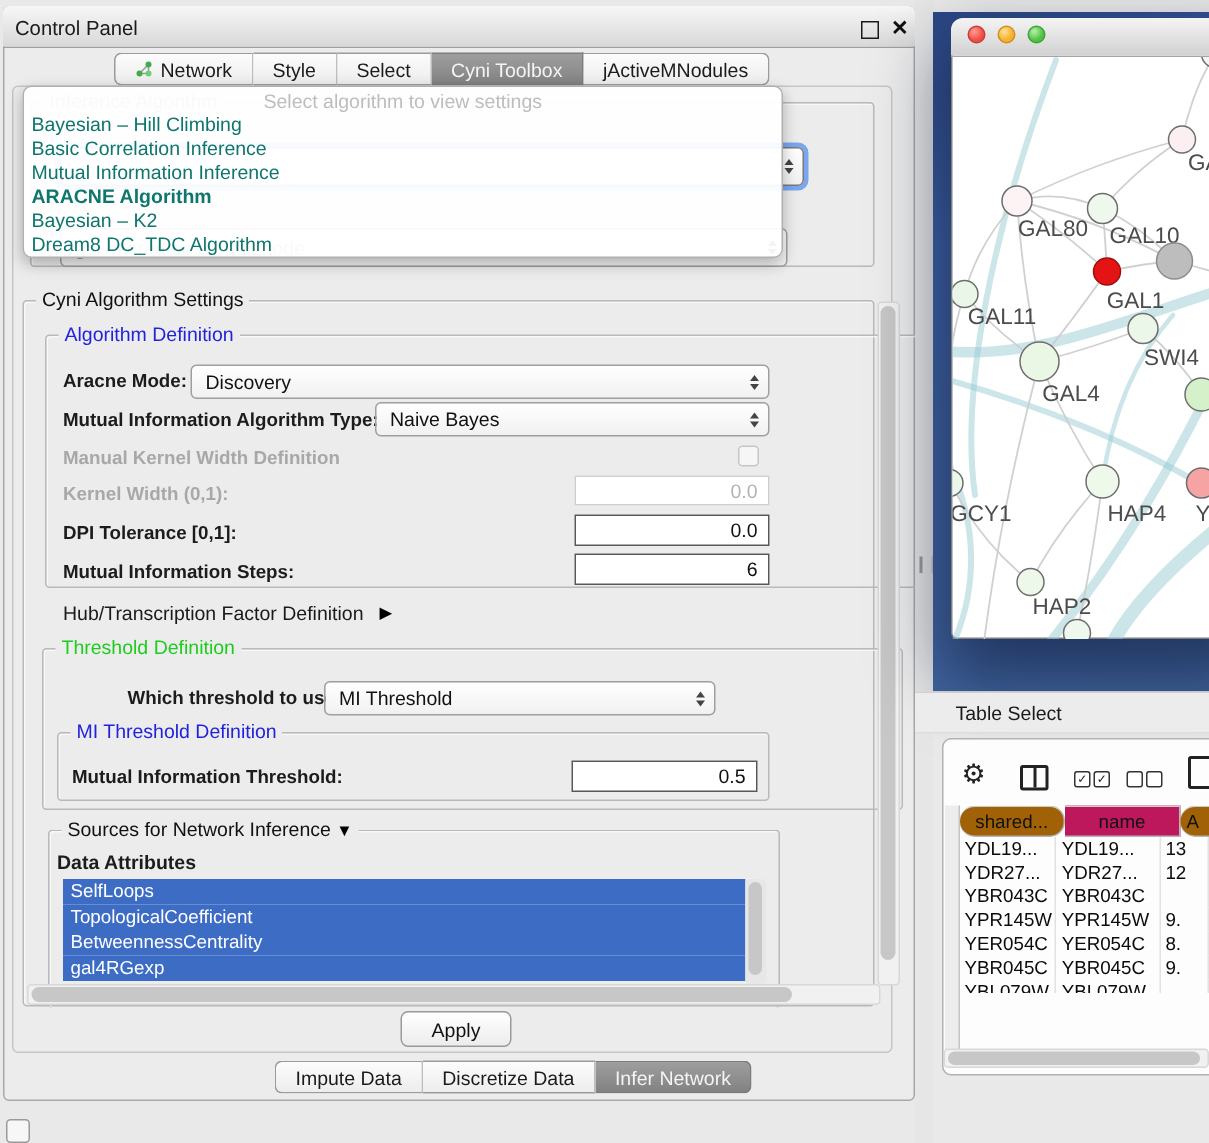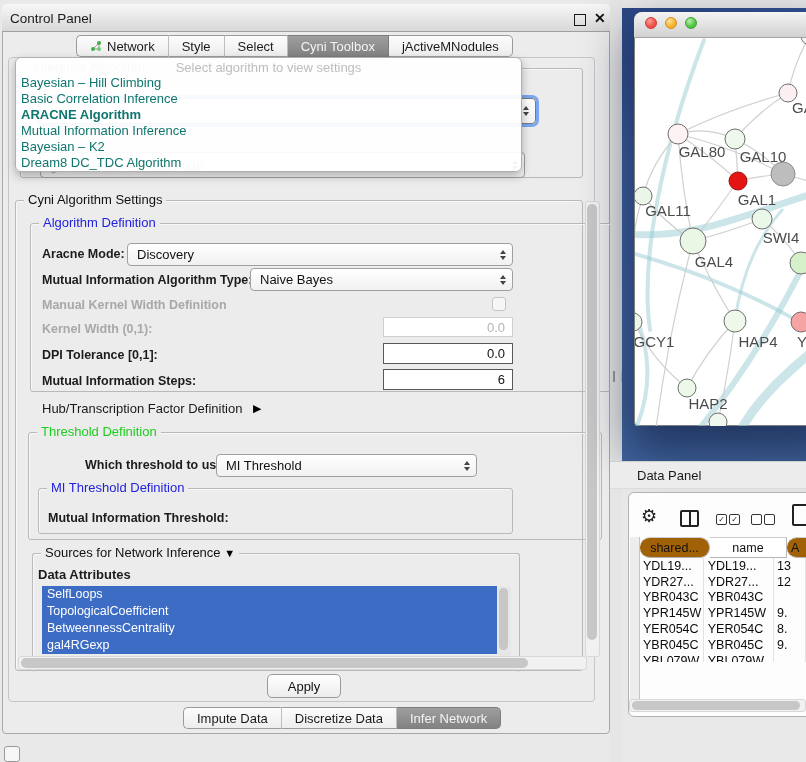--- a/index.html
+++ b/index.html
@@ -84,21 +84,21 @@
   .gear-ico{left:641px;top:505px;font-size:18px;color:#222;}
   .gear-ico::before{content:"\2699";}
   .split-ico{left:680px;top:510px;width:15px;height:13px;border:2px solid #222;border-radius:2px;box-sizing:content-box;}
   .split-ico::before{content:"";position:absolute;left:6.5px;top:0;width:2px;height:13px;background:#222;}
   .cb{position:absolute;width:9px;height:9px;border:1.5px solid #333;border-radius:2px;background:#fff;
       display:flex;align-items:center;justify-content:center;font-size:8px;color:#222;}
   .cb.on::after{content:"\2713";}
   .doc-ico{left:792px;top:504px;width:16px;height:18px;border:2px solid #222;border-radius:2px 6px 2px 2px;}
   .gutter{left:630px;top:537px;width:10px;height:163px;background:#ededed;border-right:1px solid #c4c4c4;box-sizing:border-box;}
   #tbl-head{left:640px;top:537px;display:flex;height:21px;}
-  .th{display:flex;align-items:center;justify-content:center;font-size:12.5px;background:#ffffff;
+  .th{display:flex;align-items:center;justify-content:center;font-size:12.5px;background:#be185d;
       border-right:1px solid #b9b9b9;border-top:1px solid #cdcdcd;border-bottom:1px solid #b5b5b5;box-sizing:border-box;height:21px;}
   .th.hl{background:#a16207;border-radius:10px;}
   .th.left{justify-content:flex-start;padding-left:4px;}
   #tbl-rows{left:640px;top:558px;width:166px;height:104px;overflow:hidden;}
   .tr{display:flex;height:15.8px;}
   .td{font-size:12.5px;color:#0b0b0b;border-right:1px solid #e2e2e2;display:flex;align-items:center;
       box-sizing:border-box;white-space:nowrap;overflow:hidden;}
   .corner-ico{left:4px;top:746px;width:14px;height:14px;border:1px solid #9a9a9a;border-radius:3px;background:#f7f7f7;}
 </style>
 </head>
@@ -152,22 +152,22 @@
         <i class="up"></i>
         <i class="dn"></i>
       </span>
   </div>
 
   <div class="abs" id="popup">
     <div class="pop-head">Select algorithm to view settings</div>
     <div id="popup-items">
         <div class="pop-item">Bayesian – Hill Climbing</div>
         <div class="pop-item">Basic Correlation Inference</div>
+        <div class="pop-item">Mutual Information Inference</div>
         <div class="pop-item sel">ARACNE Algorithm</div>
-        <div class="pop-item">Mutual Information Inference</div>
         <div class="pop-item">Bayesian – K2</div>
         <div class="pop-item">Dream8 DC_TDC Algorithm</div>
       </div>
   </div>
 
   <div class="abs grp" style="left:15px;top:200px;width:568px;height:471px;">
     <span class="legend">Cyni Algorithm Settings</span>
   </div>
 
   <div class="abs grp" style="left:30px;top:223px;width:602px;height:169px;">
@@ -215,20 +215,23 @@
     <span>MI Threshold</span>
     <span class="stepper">
         <i class="up"></i>
         <i class="dn"></i>
       </span>
   </div>
   <div class="abs grp" style="left:38px;top:488px;width:475px;height:46px;">
     <span class="legend blue">MI Threshold Definition</span>
   </div>
   <div class="abs lbl" style="left:48px;top:511px;">Mutual Information Threshold:</div>
+  <div class="abs field" style="left:381px;top:507px;width:124px;height:21px;">
+    <span>0.5</span>
+  </div>
 
   <div class="abs grp" style="left:32px;top:553px;width:488px;height:119px;border-bottom:none;">
     <span class="legend"><span>Sources for Network Inference</span> <span class="tri">▼</span></span>
   </div>
   <div class="abs lbl" style="left:38px;top:567px;font-size:13px;">Data Attributes</div>
   <div class="abs" id="attr-list" style="left:42px;top:586px;width:455px;height:70px;overflow:hidden;">
       <div class="attr-item">SelfLoops</div>
       <div class="attr-item">TopologicalCoefficient</div>
       <div class="attr-item">BetweennessCentrality</div>
       <div class="attr-item">gal4RGexp</div>
@@ -315,21 +318,21 @@
       <circle cx="735" cy="321" r="11" fill="#eef9eb" stroke="#6e6e6e" stroke-width="1"></circle>
       <text x="758" y="347" font-size="15" fill="#4c4c4c" font-family="&quot;Liberation Sans&quot;, sans-serif" text-anchor="middle">HAP4</text>
       <circle cx="801" cy="322" r="10" fill="#f5a3a3" stroke="#6e6e6e" stroke-width="1"></circle>
       <text x="797" y="347" font-size="15" fill="#4c4c4c" font-family="&quot;Liberation Sans&quot;, sans-serif" text-anchor="start">Y</text>
       <circle cx="687" cy="388" r="9" fill="#edf8ea" stroke="#6e6e6e" stroke-width="1"></circle>
       <text x="708" y="409" font-size="15" fill="#4c4c4c" font-family="&quot;Liberation Sans&quot;, sans-serif" text-anchor="middle">HAP2</text>
       <circle cx="718" cy="422" r="9" fill="#eff8ec" stroke="#6e6e6e" stroke-width="1"></circle>
     </svg>
 
   <div class="abs tp-titlebar"></div>
-  <div class="abs tp-title">Data Panel</div>
+  <div class="abs tp-title">Table Select</div>
   <div class="abs tp-card"></div>
   <div class="abs gear-ico"></div>
   <div class="abs split-ico"></div>
   <div class="abs cb on" style="left:716px;top:514px;"></div>
   <div class="abs cb on" style="left:729px;top:514px;"></div>
   <div class="abs cb" style="left:751px;top:514px;"></div>
   <div class="abs cb" style="left:764px;top:514px;"></div>
   <div class="abs doc-ico"></div>
   <div class="abs gutter"></div>
   <div class="abs" id="tbl-head">

